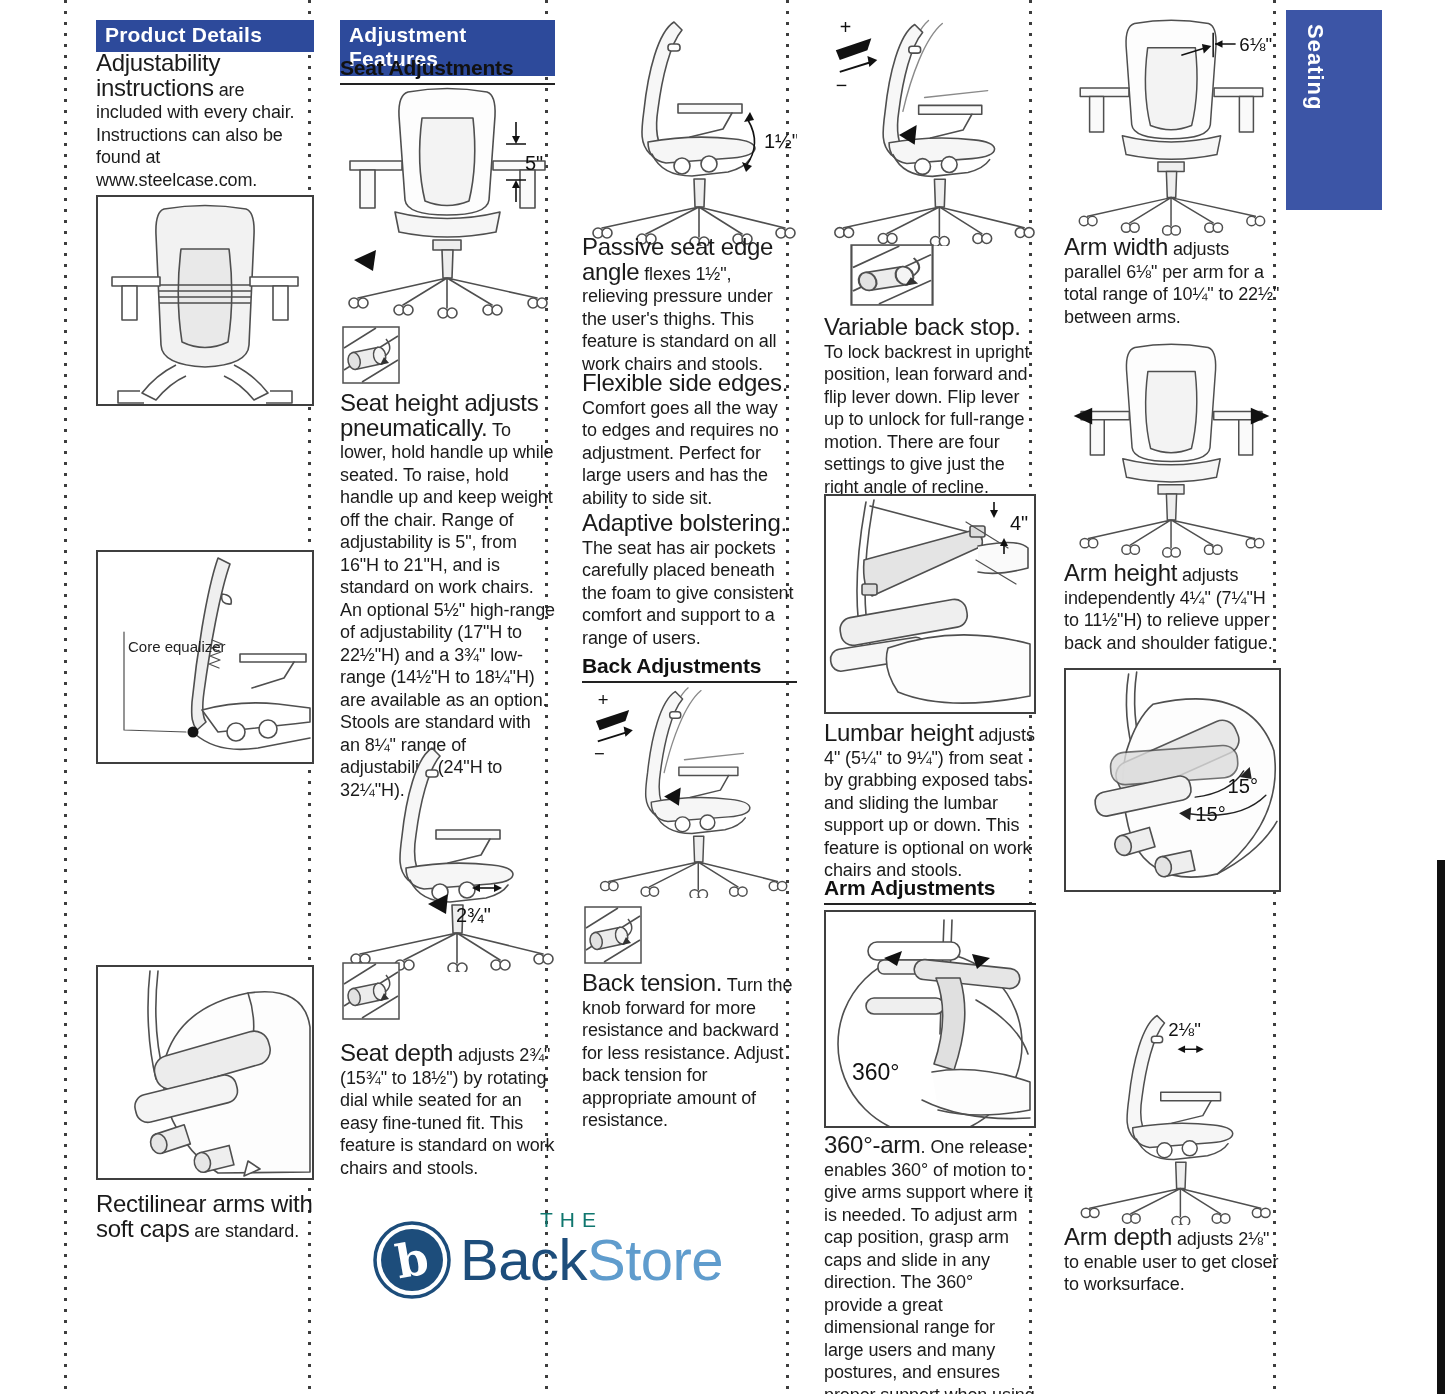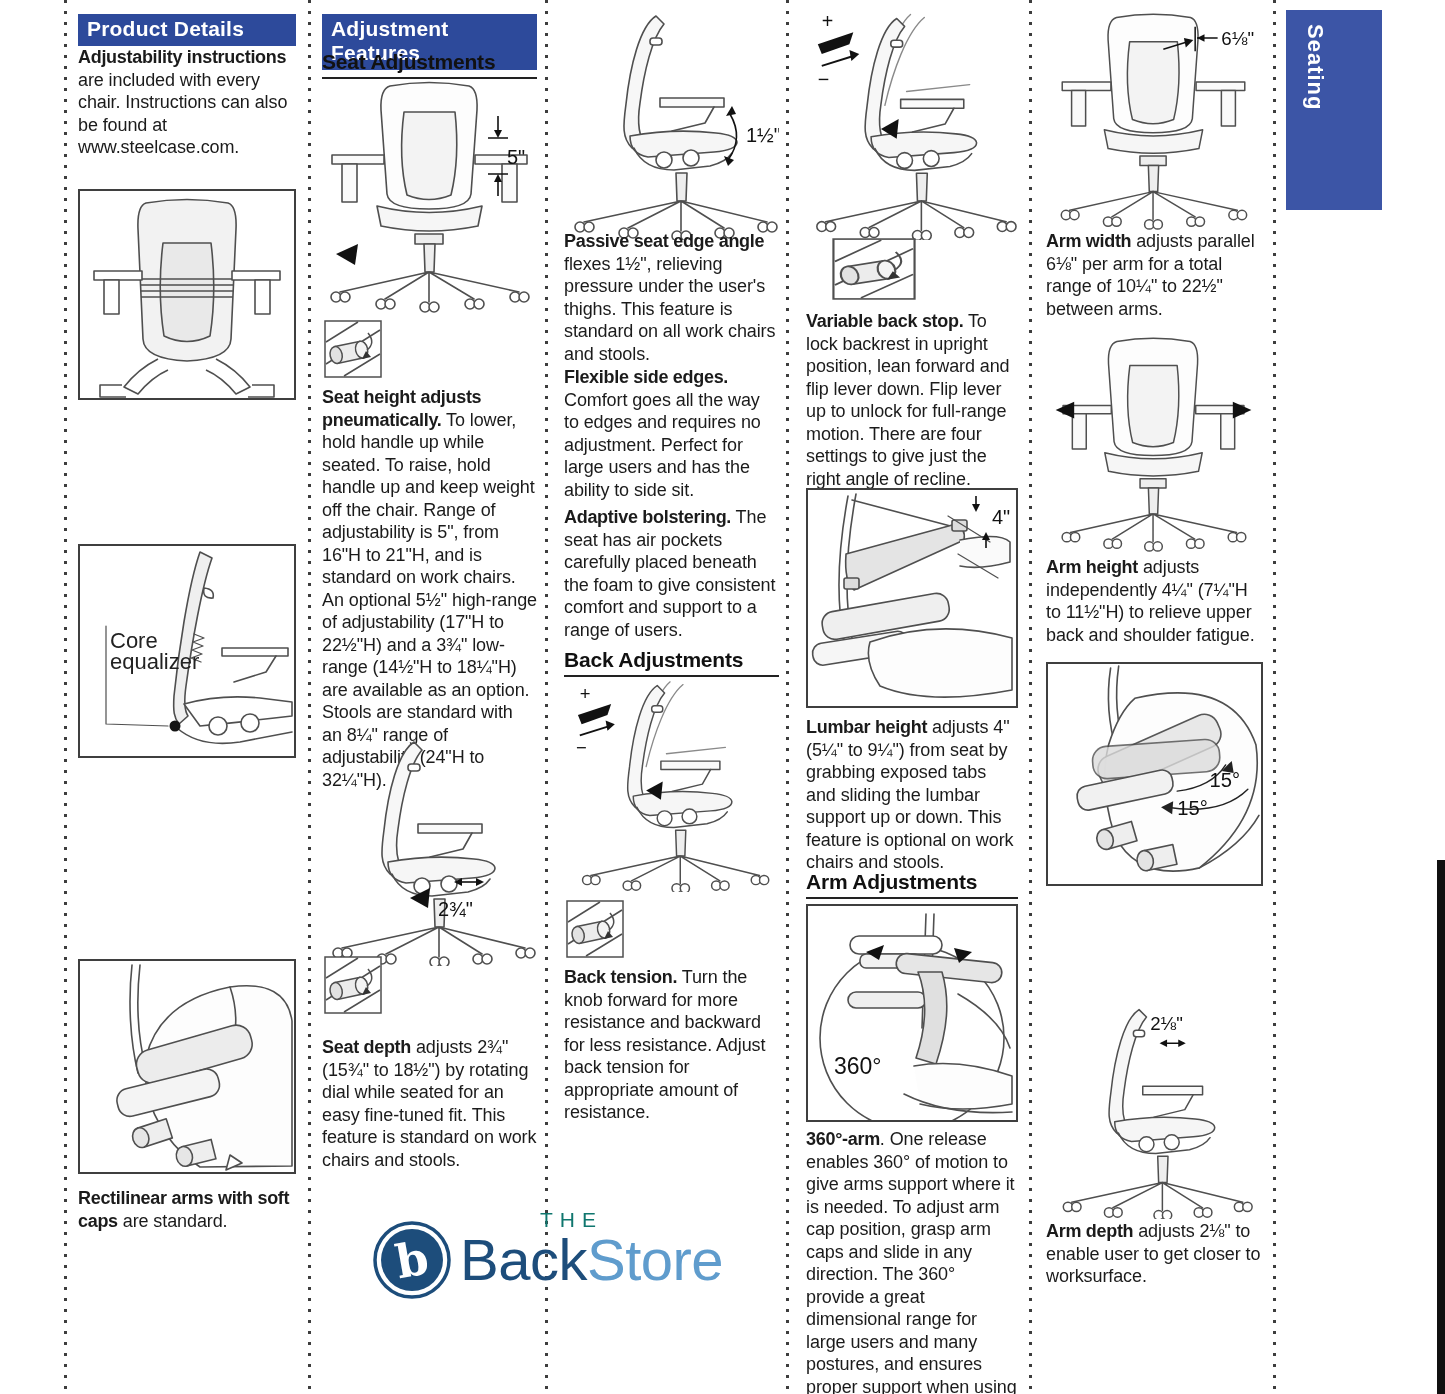--- a/index.html
+++ b/index.html
@@ -1,28 +1,28 @@
 <!DOCTYPE html>
 <html><head>
 <meta charset="utf-8">
 <style>
   html,body{margin:0;padding:0;background:#ffffff;}
   #page{position:relative;width:1445px;height:1394px;background:#fff;overflow:hidden;
         font-family:"Liberation Sans",sans-serif;color:#1b1b1b;}
   
   .vsep{position:absolute;top:0;bottom:0;width:3px;
         background-image:repeating-linear-gradient(to bottom,#3d3d3d 0 3px,transparent 3px 11px);}
-  .col{position:absolute;top:4px;height:1000px;}
+  .col{position:absolute;top:10px;height:1000px;margin-left:18px;}
   .blk{position:absolute;left:0;width:100%;}
   .bluebar{background:#2d4a9b;color:#fff;font-weight:bold;font-size:21px;
            padding:3px 9px 5px 9px;box-sizing:border-box;width:100%;letter-spacing:.2px;}
   .subhead{font-weight:bold;font-size:21px;color:#111;border-bottom:2.5px solid #222;
            padding-bottom:3px;letter-spacing:-.2px;}
   .para{font-size:18px;line-height:22.5px;letter-spacing:-.1px;}
-  .lead{font-weight:bold;font-size:18px;letter-spacing:-.3px;}
+  .lead{font-weight:normal;font-size:24px;letter-spacing:-.3px;}
   .imgbox{border:2px solid #3f3f3f;background:#fff;box-sizing:border-box;}
   .draw{position:absolute;}
   .tplhost, .tplhost svg, .overlay{position:absolute;inset:0;width:100%;height:100%;}
   .overlay{pointer-events:none;}
   svg text{font-family:"Liberation Sans",sans-serif;fill:#111;}
   .kb{position:absolute;}
   .kb svg{width:100%;height:100%;}
   
   #seating-tab{position:absolute;left:1286px;top:10px;width:96px;height:200px;background:#3c55a6;}
   #seating-tab span{writing-mode:vertical-rl;text-orientation:mixed;color:#fff;font-weight:bold;
@@ -83,21 +83,21 @@
         <path d="M142,102 h66 v8 h-66 z" fill="#fff"></path>
         <path d="M196,110 l-10,16 l-32,10"></path>
         <path d="M104,158 Q140,148 180,152 L212,156 L212,170 Q160,176 120,180 Z" fill="#fff"></path>
         <circle cx="138" cy="180" r="9" fill="#fff"></circle>
             <circle cx="170" cy="177" r="9" fill="#fff"></circle>
         <path d="M97,182 Q120,202 160,196 L212,186"></path>
         <path d="M26,80 v98 L88,180" stroke-width="1.2"></path>
         <circle cx="95" cy="180" r="5.5" fill="#151515" stroke="none"></circle>
        </g>
       </svg>
-      <div style="position:absolute;left:30px;top:84px;width:100px;font-size:22px;line-height:21px;color:#222">Core equalizer</div>
+      <div style="position:absolute;left:30px;top:84px;width:100px;font-size:15px;line-height:21px;color:#222">Core equalizer</div>
     </div>
 
 
     <div class="blk imgbox" style="top:955px;height:215px">
       <svg viewBox="0 0 214 211" style="width:100%;height:100%">
        <g stroke="#4f4f4f" stroke-width="1.6" fill="none" stroke-linejoin="round" stroke-linecap="round">
         <path d="M52,4 C48,40 50,80 58,112 M60,4 C56,40 58,78 66,108"></path>
         <path d="M66,96 Q80,40 150,26 Q206,18 212,60 L212,205 L120,206 Q80,180 66,130 Z" fill="#fdfdfd"></path>
         <path d="M150,26 Q161,58 151,90"></path>
         <g transform="rotate(-16 115 92)">

